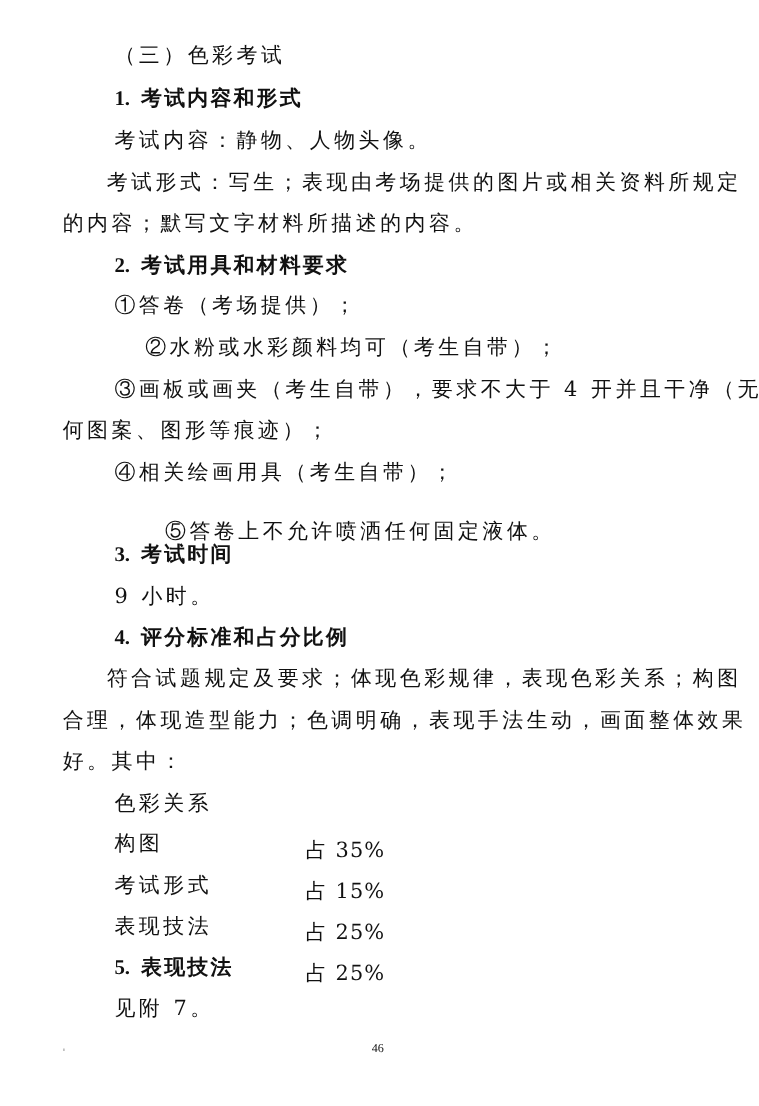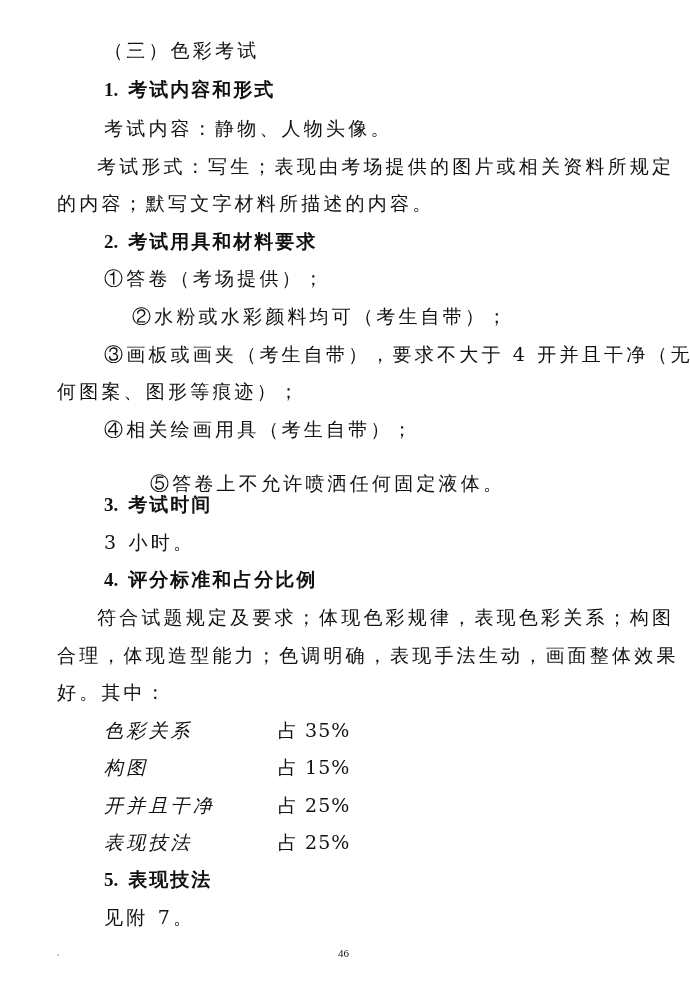--- a/index.html
+++ b/index.html
@@ -10,22 +10,22 @@
   }
   .line {
     position: absolute;
     font-size: 19px;
     line-height: 24px;
     white-space: nowrap;
     letter-spacing: 3.2px;
   }
   .bold { font-weight: bold; font-family: "DejaVu Sans", "Liberation Sans", sans-serif; letter-spacing: 2px; }
   .num { font-family: "Liberation Serif", serif; font-weight: bold; letter-spacing: 0; margin-right: 10px; }
-  .pct-label { position: absolute; left: 104px; font-style: italic; }
-  .pct-value { position: absolute; left: 278px; letter-spacing: 1px; }
+  .pct-label { position: absolute; left: 104px; }
+  .pct-value { position: absolute; left: 278px; letter-spacing: 1px; margin-top: 43px; }
   .pagenum {
     position: absolute; left: 338px; top: 947px;
     font-family: "Liberation Serif", serif; font-size: 11px;
   }
   .dot { position: absolute; left: 57px; top: 952px; font-size: 8px; color: #666; }
 </style>
 </head>
 <body>
 
 <div>
@@ -48,40 +48,40 @@
   <div class="line" style="left:104px; top:304px;margin-left:28px;">②水粉或水彩颜料均可（考生自带）；</div>
   <div class="line" style="left:104px; top:342px;">③画板或画夹（考生自带），要求不大于 4 开并且干净（无任</div>
   <div class="line" style="left:57px; top:379px;">何图案、图形等痕迹）；</div>
   <div class="line" style="left:104px; top:417px;">④相关绘画用具（考生自带）；</div>
   <div class="line" style="left:104px; top:471px;margin-left:46px;">⑤答卷上不允许喷洒任何固定液体。</div>
 
   <div class="line bold" style="left:104px; top:492px;">
     <span class="num">3.</span><span>考试时间</span>
   </div>
 
-  <div class="line" style="left:104px; top:530px;">3 小时。</div>
+  <div class="line" style="left:104px; top:530px;">9 小时。</div>
 
   <div class="line bold" style="left:104px; top:567px;">
     <span class="num">4.</span><span>评分标准和占分比例</span>
   </div>
 
   <div class="line" style="left:97px; top:605px;">符合试题规定及要求；体现色彩规律，表现色彩关系；构图</div>
   <div class="line" style="left:57px; top:643px;">合理，体现造型能力；色调明确，表现手法生动，画面整体效果</div>
   <div class="line" style="left:57px; top:680px;">好。其中：</div>
 
   <div class="line" style="left:0; top:718px; width:690px;">
     <span class="pct-label">色彩关系</span>
     <span class="pct-value">占 35%</span>
   </div>
   <div class="line" style="left:0; top:755px; width:690px;">
     <span class="pct-label">构图</span>
     <span class="pct-value">占 15%</span>
   </div>
   <div class="line" style="left:0; top:793px; width:690px;">
-    <span class="pct-label">开并且干净</span>
+    <span class="pct-label">考试形式</span>
     <span class="pct-value">占 25%</span>
   </div>
   <div class="line" style="left:0; top:830px; width:690px;">
     <span class="pct-label">表现技法</span>
     <span class="pct-value">占 25%</span>
   </div>
 
   <div class="line bold" style="left:104px; top:867px;">
     <span class="num">5.</span><span>表现技法</span>
   </div>

